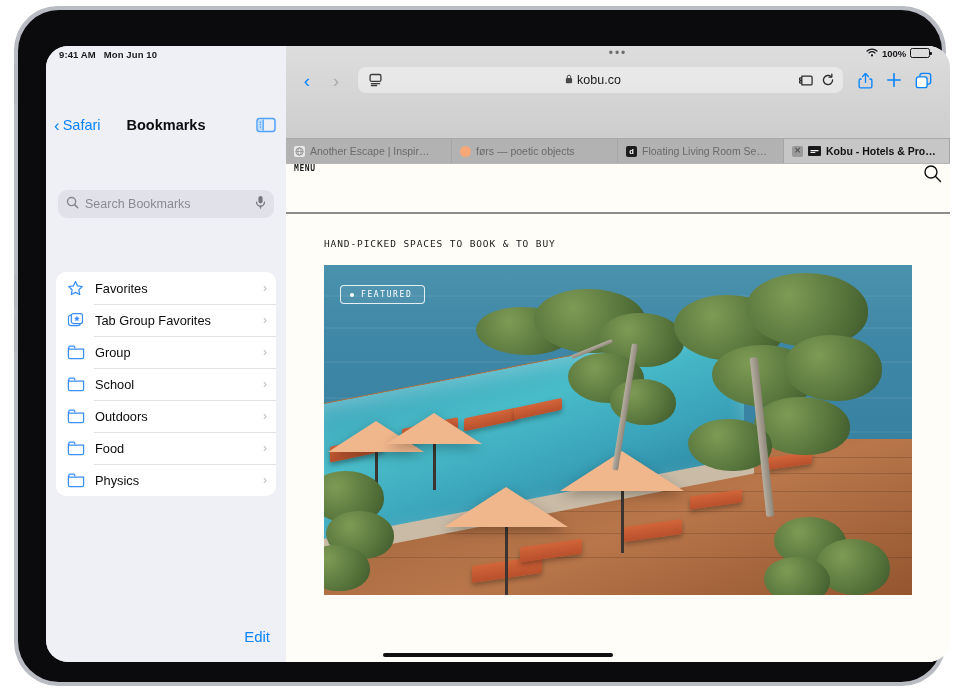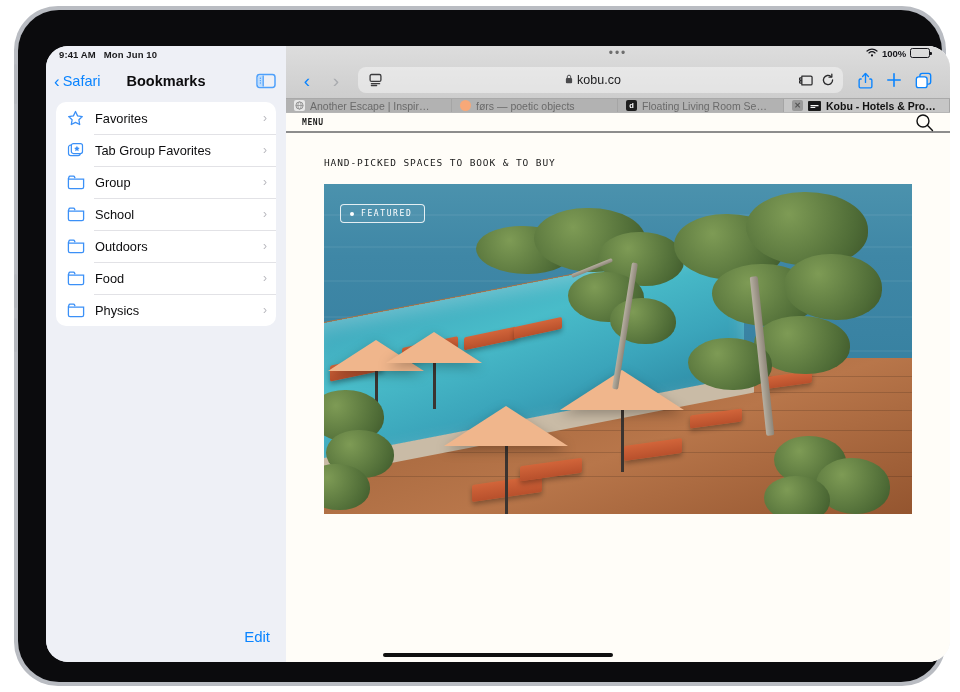--- a/index.html
+++ b/index.html
@@ -42,21 +42,21 @@
     width: 904px; height: 616px;
     border-radius: 22px;
     overflow: hidden;
     background: #eceef4;
   }
 
   
   #sidebar {
     position: absolute; left: 0; top: 0; width: 240px; height: 616px;
     background: #eef0f6;
-    display: flex; flex-direction: column;
+    display: flex; flex-direction: column; gap: 44px;
   }
   #status-bar {
     height: 16px; display: flex; align-items: center;
     padding: 0 0 0 13px; gap: 8px;
     font-size: 9.5px; font-weight: bold; color: #1a1a1c; letter-spacing: .1px;
   }
   #sb-time { font-weight: bold; }
   #sb-date { font-weight: bold; }
 
   #sidebar-nav {
@@ -151,40 +151,40 @@
     position: relative;
   }
   #urlbar-left { width: 24px; display: flex; align-items: center; justify-content: center; cursor: pointer; }
   #url-center {
     flex: 1; display: flex; align-items: center; justify-content: center; gap: 4px;
     font-size: 12.5px; color: #1b1b1d; cursor: text;
   }
   #urlbar-right { display: flex; align-items: center; gap: 7px; padding-right: 3px; }
   .tb-icon { cursor: pointer; display: flex; align-items: center; }
 
-  #tabbar { height: 14px; display: flex; align-items: stretch;
-    background: #b5b5b5; border-top: 1px solid #a9a9a9; }
+  #tabbar { height: 25px; display: flex; align-items: stretch;
+    background: #b5b5b5; border-top: 1px solid #a9a9a9; margin-top: 40px; }
   .tab {
     flex: 1; display: flex; align-items: center; gap: 5px;
     padding: 0 8px; font-size: 10.5px; color: #6a6a6a;
     border-right: 1px solid #a5a5a5; cursor: pointer;
     background: #b2b2b2; min-width: 0;
   }
   .tab.active { background: #c6c6c6; color: #111; font-weight: bold; }
   .tab-title { overflow: hidden; white-space: nowrap; text-overflow: ellipsis; }
   .favicon { width: 11px; height: 11px; border-radius: 2px; flex-shrink: 0;
     display: flex; align-items: center; justify-content: center; font-size: 8px; }
   .tab-close { width: 11px; height: 11px; border-radius: 2px; background: #9a9a9a;
     color: #555; display: flex; align-items: center; justify-content: center;
     font-size: 8px; line-height: 1; flex-shrink: 0; cursor: pointer; }
 
   
   #page { flex: 1; background: #fffdf8; overflow: hidden; position: relative; }
   #site-header {
-    height: 20px; display: flex; align-items: center; padding: 0 16px;
+    height: 50px; display: flex; align-items: flex-start; padding: 0 8px;
     border-bottom: 2px solid #8d8d8d; position: relative;
   }
   #menu-link { font-family: "DejaVu Sans Mono", monospace; font-size: 8px;
     letter-spacing: .6px; color: #1b1b1b; font-weight: bold; cursor: pointer; }
   #brand {
     position: absolute; left: 0; right: 0; text-align: center;
     font-family: "DejaVu Sans", sans-serif;
     font-size: 19px; font-weight: bold; letter-spacing: .5px; color: #0c0c0c;
     pointer-events: none;
   }
@@ -294,20 +294,38 @@
               <rect x="1" y="1.6" width="18" height="12.8" rx="2.6" fill="none" stroke="#4ea0fb" stroke-width="1.5"></rect>
               <rect x="1.8" y="2.4" width="5.4" height="11.2" rx="2" fill="#bcdcfd"></rect>
               <line x1="7.2" y1="2.4" x2="7.2" y2="13.6" stroke="#4ea0fb" stroke-width="1.3"></line>
               <circle cx="4.4" cy="5.2" r="0.7" fill="#4ea0fb"></circle>
               <circle cx="4.4" cy="7.6" r="0.7" fill="#4ea0fb"></circle>
               <circle cx="4.4" cy="10" r="0.7" fill="#4ea0fb"></circle>
             </svg>
           </div>
         </div>
 
+        <div id="search-wrap">
+          <div id="search-field">
+            <span>
+              <svg width="13" height="13" viewBox="0 0 14 14">
+                <circle cx="6" cy="6" r="4.4" fill="none" stroke="#86868c" stroke-width="1.5"></circle>
+                <line x1="9.3" y1="9.3" x2="12.6" y2="12.6" stroke="#86868c" stroke-width="1.7" stroke-linecap="round"></line>
+              </svg>
+            </span>
+            <input id="search-input" type="text" placeholder="Search Bookmarks" style="">
+            <span>
+              <svg width="11" height="14" viewBox="0 0 11 14">
+                <rect x="3.4" y="1" width="4.2" height="7.4" rx="2.1" fill="#76767c"></rect>
+                <path d="M1.6 7.2a3.9 3.9 0 0 0 7.8 0" fill="none" stroke="#76767c" stroke-width="1.3" stroke-linecap="round"></path>
+                <line x1="5.5" y1="11.1" x2="5.5" y2="13" stroke="#76767c" stroke-width="1.3" stroke-linecap="round"></line>
+              </svg>
+            </span>
+          </div>
+        </div>
 
         <div id="bm-list">
 
           <div class="bm-row">
             <span class="bm-icon">
               <svg width="17" height="17" viewBox="0 0 18 18">
                 <path d="M9 1.6l2.2 4.6 5 .7-3.6 3.5.85 5-4.45-2.35L4.55 15.4l.85-5L1.8 6.9l5-.7z" fill="none" stroke="#3b90f7" stroke-width="1.35" stroke-linejoin="round"></path>
               </svg>
             </span>
             <span class="bm-label">Favorites</span>

